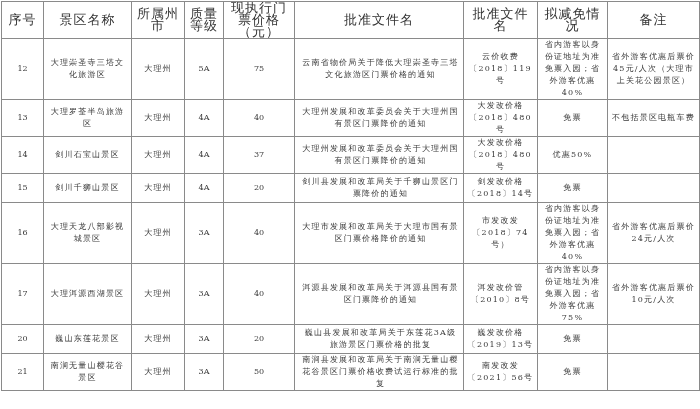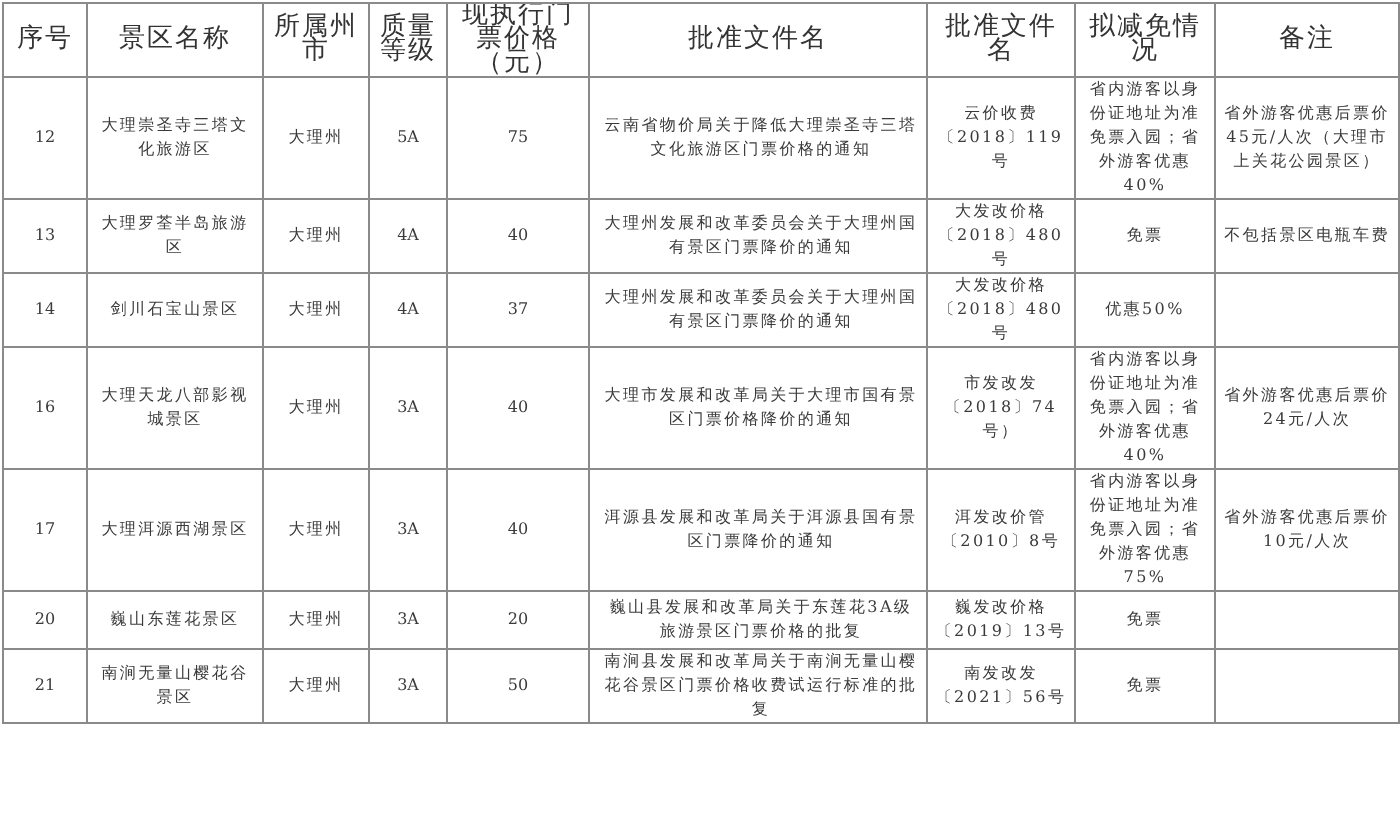--- a/index.html
+++ b/index.html
@@ -76,20 +76,31 @@
       <td class="num">14</td>
       <td>剑川石宝山景区</td>
       <td>大理州</td>
       <td class="num">4A</td>
       <td class="num">37</td>
       <td class="left">大理州发展和改革委员会关于大理州国有景区门票降价的通知</td>
       <td>大发改价格〔2018〕480号</td>
       <td>优惠50%</td>
       <td></td>
     </tr>
+    <tr class="r15">
+      <td class="num">15</td>
+      <td>剑川千狮山景区</td>
+      <td>大理州</td>
+      <td class="num">4A</td>
+      <td class="num">20</td>
+      <td class="left">剑川县发展和改革局关于千狮山景区门票降价的通知</td>
+      <td>剑发改价格〔2018〕14号</td>
+      <td>免票</td>
+      <td></td>
+    </tr>
     <tr class="r16">
       <td class="num">16</td>
       <td>大理天龙八部影视城景区</td>
       <td>大理州</td>
       <td class="num">3A</td>
       <td class="num">40</td>
       <td class="left">大理市发展和改革局关于大理市国有景区门票价格降价的通知</td>
       <td>市发改发〔2018〕74号）</td>
       <td>省内游客以身份证地址为准免票入园；省外游客优惠40%</td>
       <td>省外游客优惠后票价24元/人次</td>

